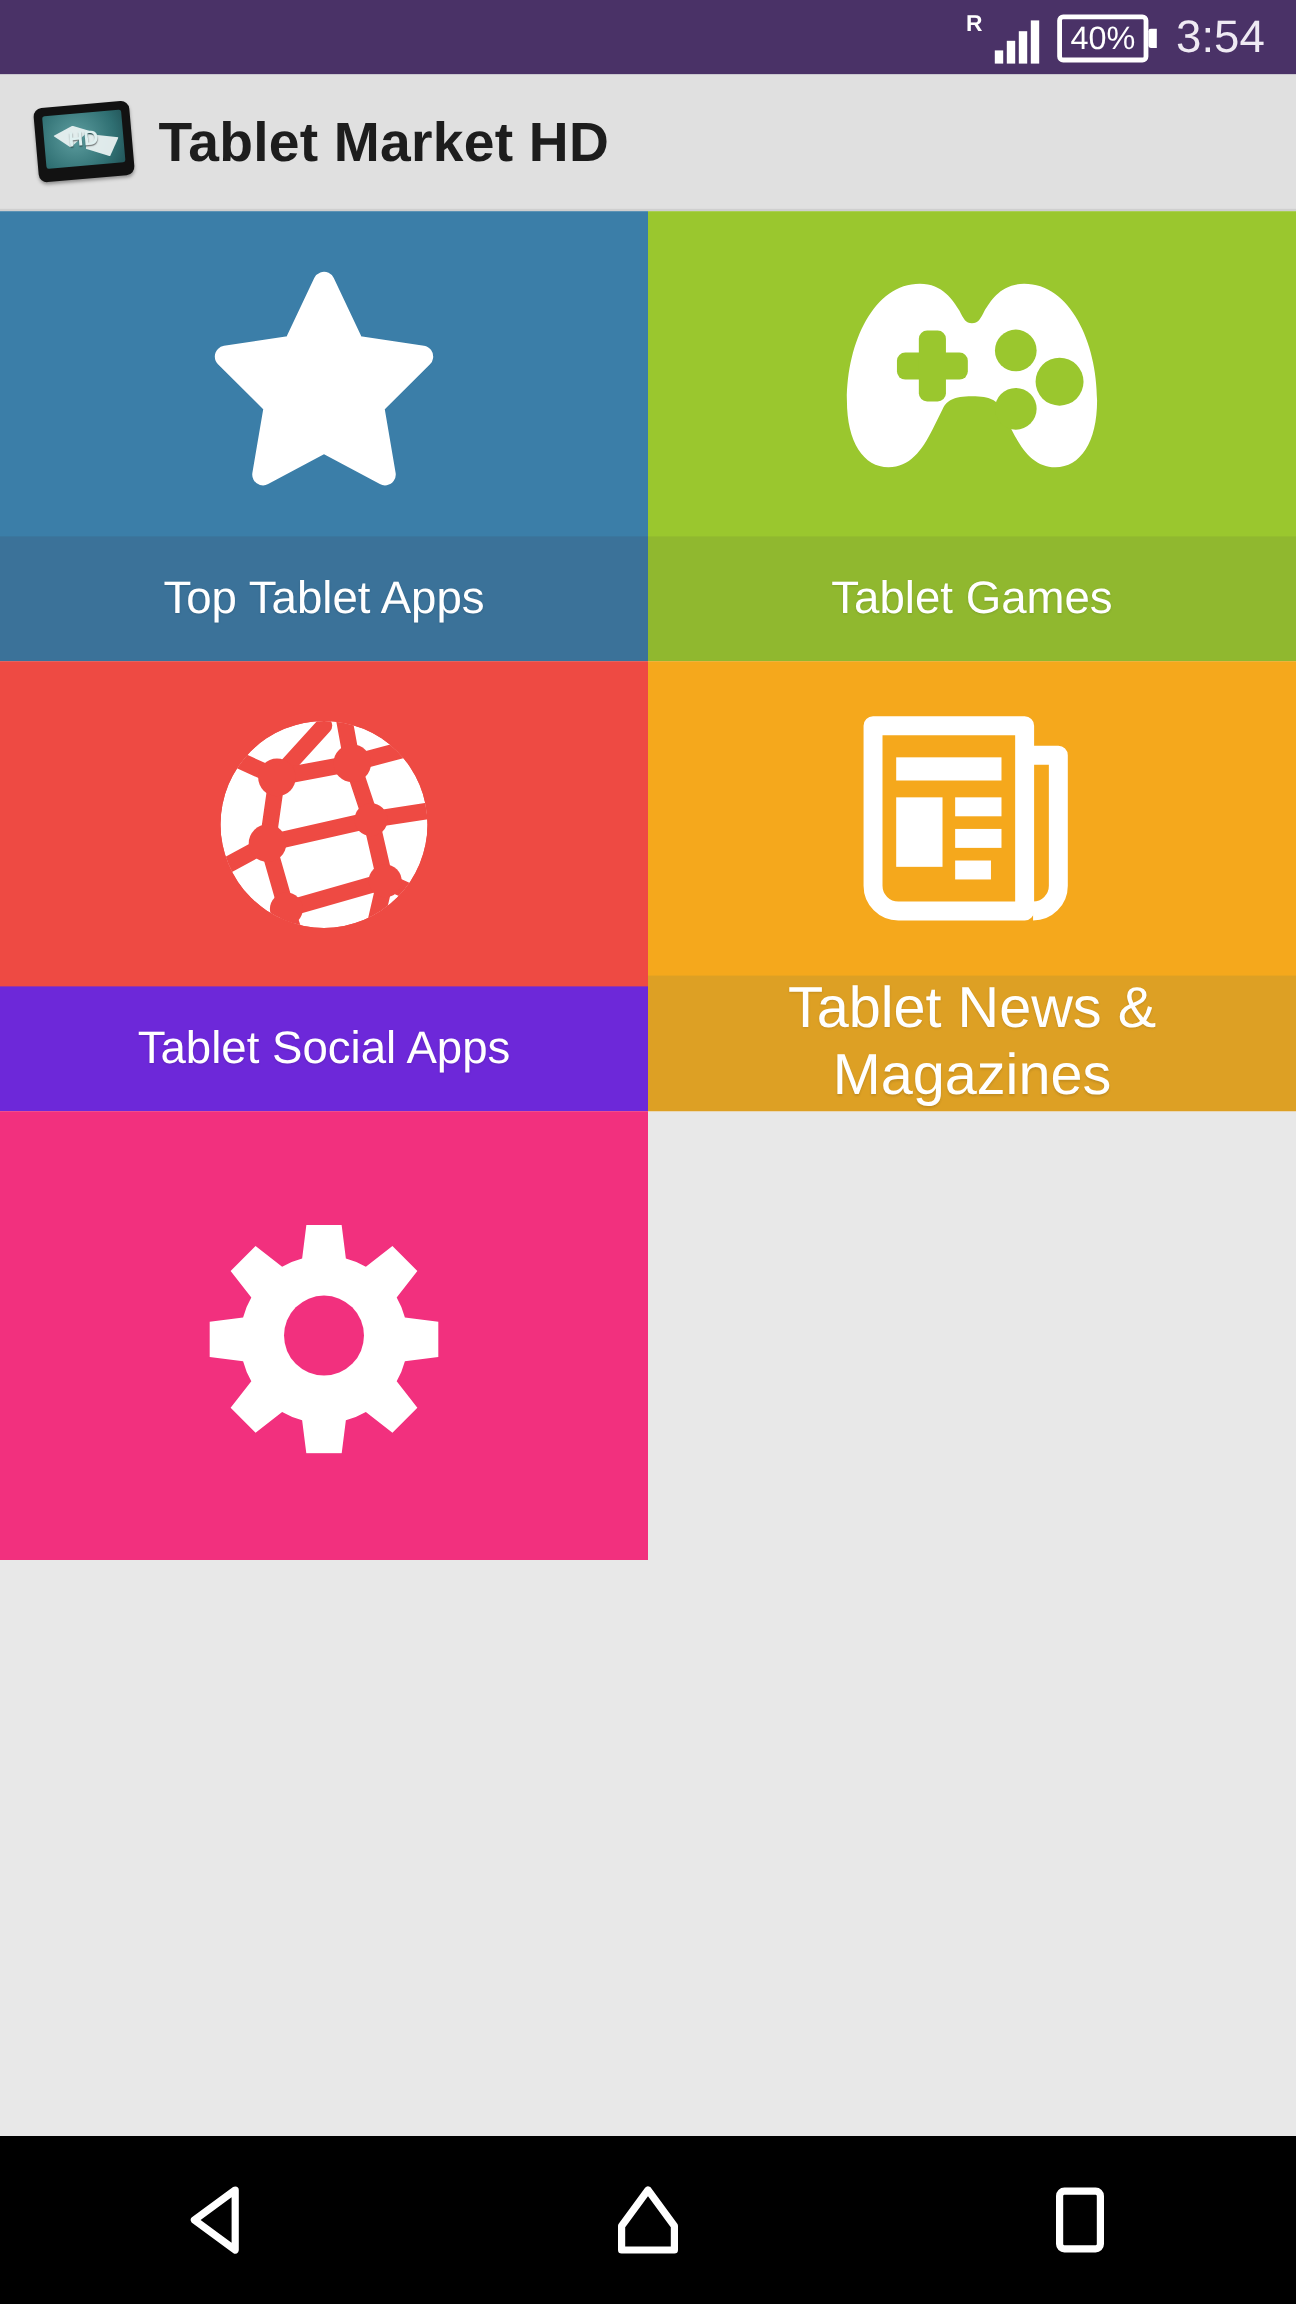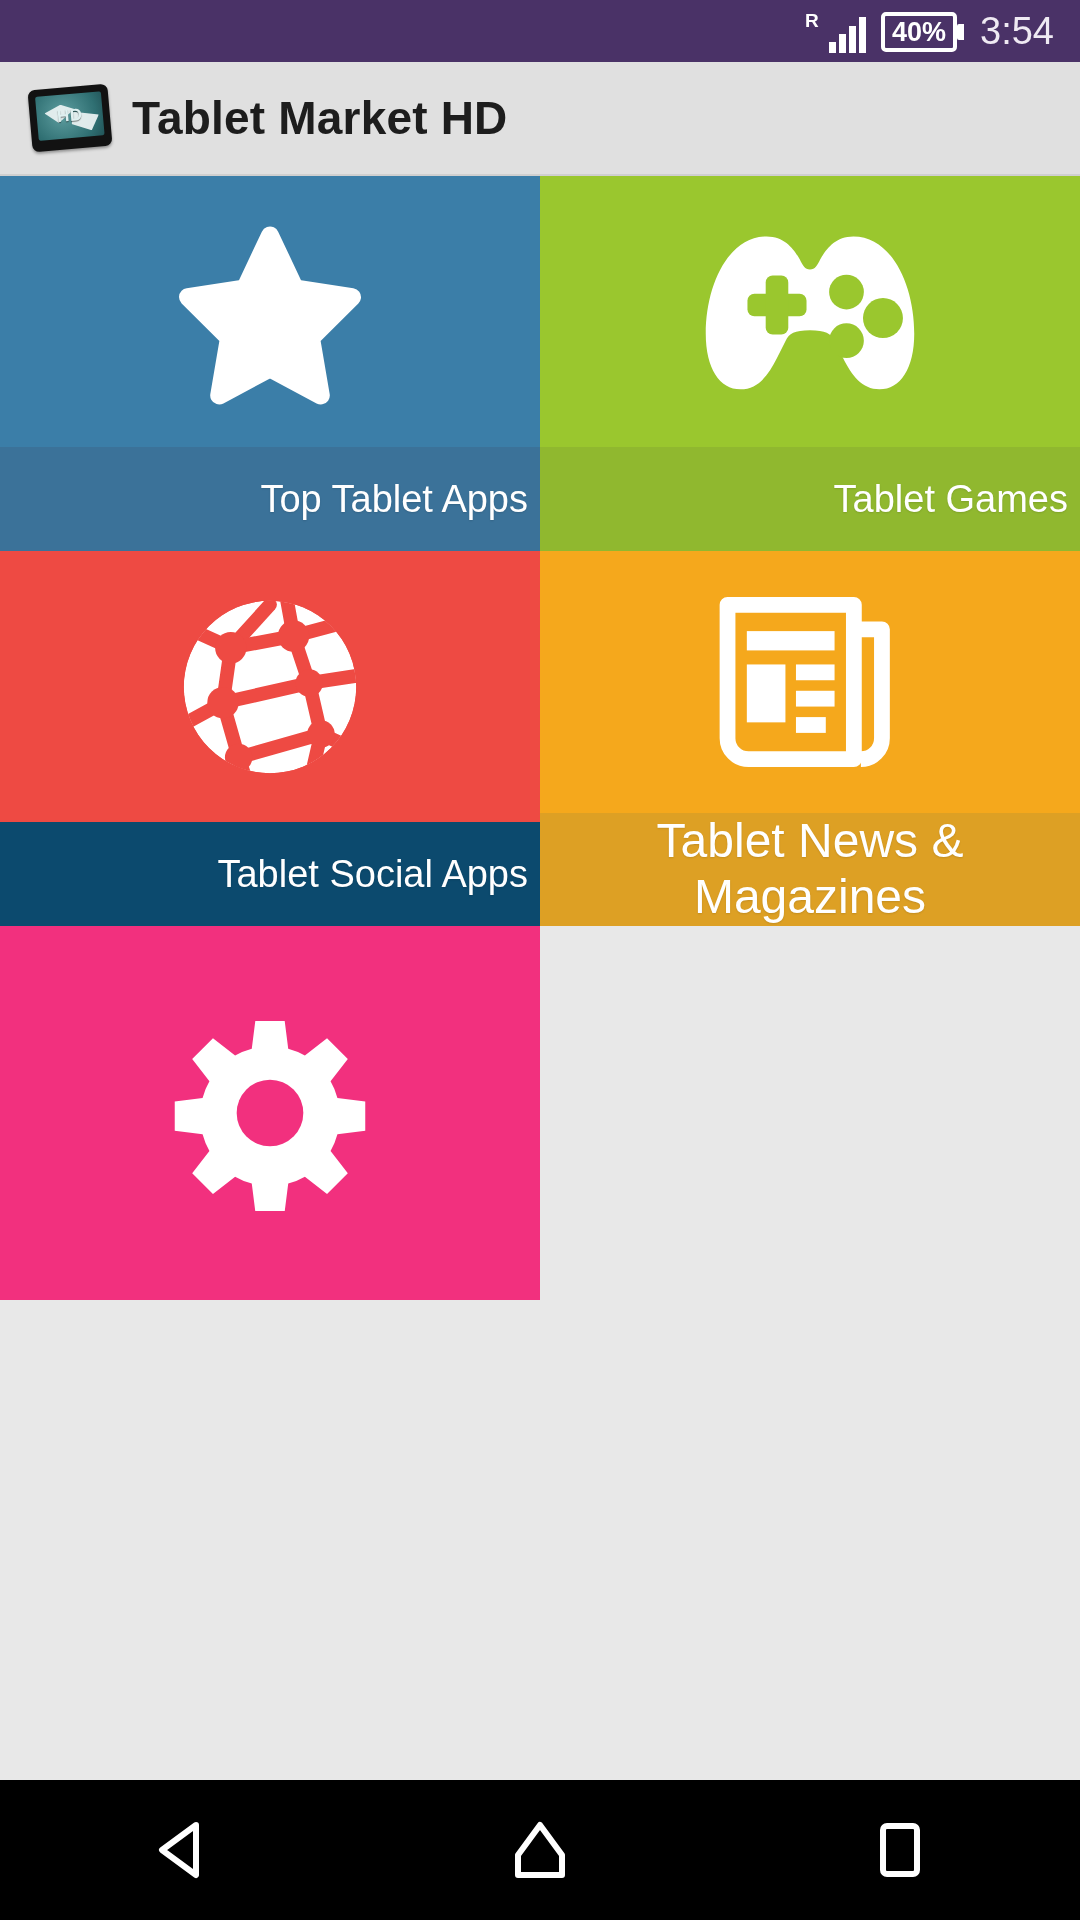--- a/index.html
+++ b/index.html
@@ -29,21 +29,21 @@
   .bars i:nth-child(3){height:27px;}
   .bars i:nth-child(4){height:36px;}
   .battery{
     display:flex;align-items:center;height:40px;margin-bottom:1px;
   }
   .bat-nub{width:7px;height:16px;background:#fff;border-radius:2px 0 0 2px;}
   .bat-body{
     border:4px solid #fff;border-radius:5px;height:40px;box-sizing:border-box;
     display:flex;align-items:center;justify-content:center;padding:0 7px;margin-left:-1px;
   }
-  .bat-body span{color:#fff;font-size:27px;font-weight:bold;line-height:1;}
+  .bat-body span{color:#fff;font-size:27px;font-weight:normal;line-height:1;}
   .clock{color:#efeaf3;font-size:38px;font-weight:500;line-height:1;margin-bottom:3px;}
 
   
   .appbar{
     height:114px;flex:0 0 114px;background:#e0e0e0;
     display:flex;align-items:center;padding-left:30px;box-sizing:border-box;
     border-bottom:2px solid #cfcfcf;
   }
   .app-icon{
     width:80px;height:62px;position:relative;flex:0 0 auto;margin-right:22px;
@@ -79,21 +79,21 @@
     flex:0 0 1124px;display:grid;
     grid-template-columns:540px 540px;
     grid-template-rows:375px 375px 374px;
     background:#e8e8e8;
   }
   .tile{position:relative;display:flex;flex-direction:column;overflow:hidden;}
   .tile-icon{
     flex:1 1 auto;display:flex;align-items:center;justify-content:center;
   }
   .tile-label{
-    flex:0 0 104px;display:flex;align-items:center;justify-content:flex-end;
+    flex:0 0 104px;display:flex;align-items:center;justify-content:center;
     text-align:center;padding:0 12px;box-sizing:border-box;
   }
   .tile-label span{
     color:#fff;font-size:38px;font-weight:400;line-height:1.18;
     text-shadow:0 1px 2px rgba(0,0,0,.12);
   }
   .tile-label.two span{font-size:48px;}
   svg.gi{display:block;}
 
   
@@ -207,21 +207,21 @@
               <circle cx="30" cy="30" r="8"></circle>
               <circle cx="62" cy="24" r="8"></circle>
               <circle cx="26" cy="58" r="8"></circle>
               <circle cx="70" cy="48" r="7"></circle>
               <circle cx="34" cy="86" r="7"></circle>
               <circle cx="76" cy="74" r="7"></circle>
             </g>
           </g>
         </svg>
       </div>
-      <div class="tile-label" style="background:#0c4a6e">
+      <div class="tile-label" style="background:#6d28d9">
         <span>Tablet Social Apps</span>
       </div>
     </div>
 
     <div class="tile" style="background:#f5a81c">
       <div class="tile-icon">
         <svg class="gi" width="186" height="176" viewBox="0 0 106 100" aria-hidden="true">
           <path fill="none" stroke="#ffffff" stroke-width="9" stroke-linejoin="round" d="M6 6 H78 V94 H18 A12 12 0 0 1 6 82 Z"></path>
           <path fill="none" stroke="#ffffff" stroke-width="9" stroke-linejoin="round" d="M78 20 H94 V82 A12 12 0 0 1 82 94"></path>
           <rect x="17" y="21" width="50" height="11" fill="#ffffff"></rect>

